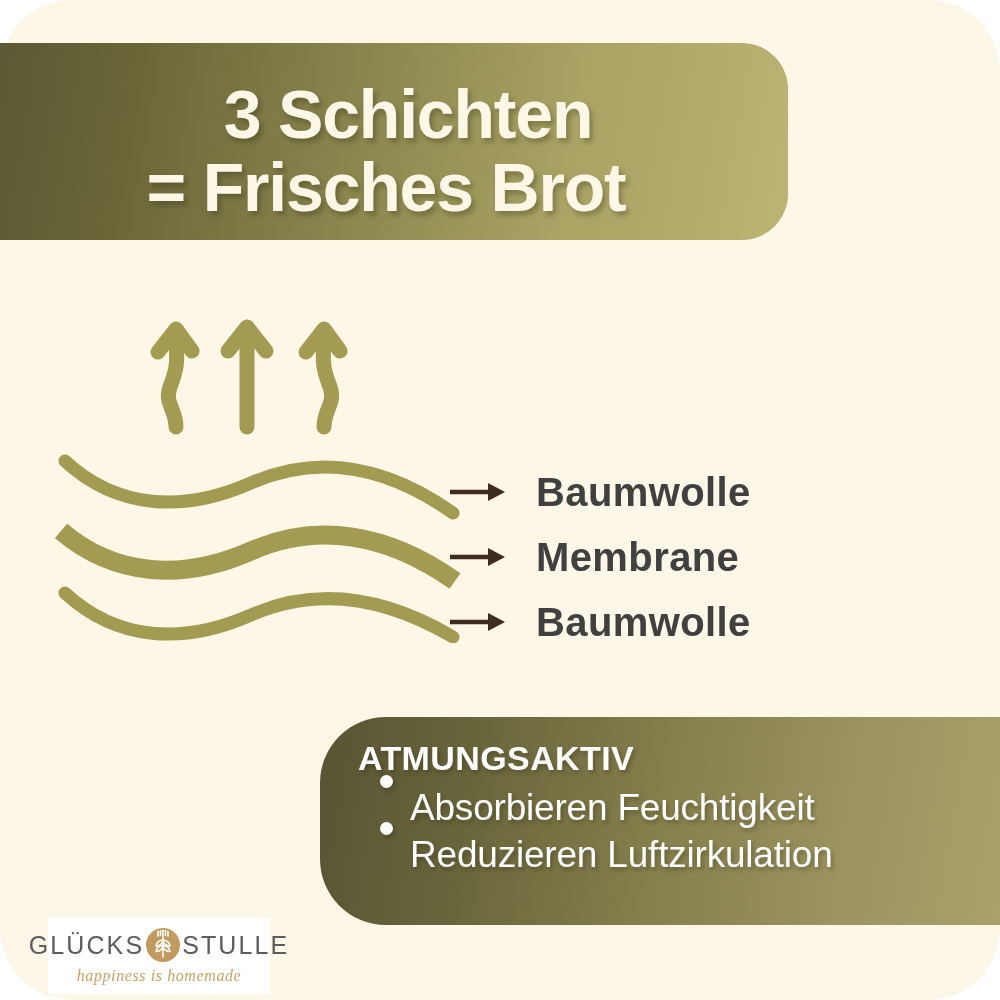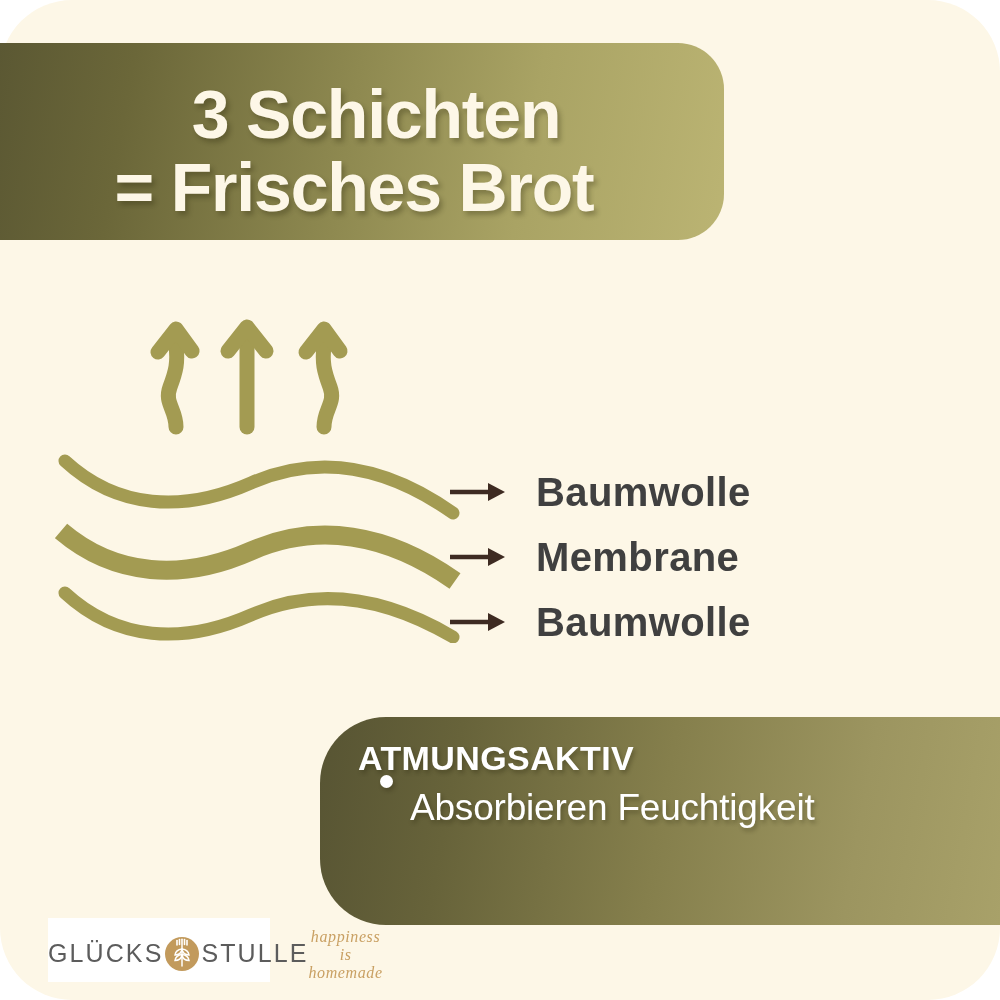--- a/index.html
+++ b/index.html
@@ -30,21 +30,21 @@
     background: #fdf7e7;
     border-radius: 72px;
     overflow: hidden;
   }
 
   
   .header-banner {
     position: absolute;
     left: 0;
     top: 43px;
-    width: 724px;
+    width: 788px;
     height: 197px;
     background: linear-gradient(100deg, #5b5833 0%, #6b6739 18%, #8e8950 48%, #a9a364 72%, #bbb473 100%);
     border-top-right-radius: 46px;
     border-bottom-right-radius: 46px;
     box-sizing: border-box;
     padding: 18px 26px 0 26px;
     display: flex;
     flex-direction: column;
     align-items: center;
     justify-content: center;
@@ -161,26 +161,26 @@
     top: -9px;
     box-shadow: 2px 3px 4px rgba(35,30,10,0.28);
   }
 
   
   .logo-box {
     position: absolute;
     left: 48px;
     top: 918px;
     width: 222px;
-    height: 64px;
+    height: 76px;
     background: #ffffff;
     box-sizing: border-box;
     padding: 7px 0 0 0;
     display: flex;
-    flex-direction: row;
+    flex-direction: column;
     align-items: center;
     justify-content: flex-start;
   }
   .logo-main {
     display: flex;
     align-items: center;
     justify-content: center;
     height: 40px;
   }
   .logo-word {
@@ -281,20 +281,24 @@
     </div>
 
   </div>
 
   <div class="bottom-banner">
     <div class="bb-title">ATMUNGSAKTIV</div>
     <ul class="bb-list">
       <li class="bb-item">
         <span class="bb-bullet"></span>
         <span>Absorbieren Feuchtigkeit</span>
+      </li>
+      <li class="bb-item">
+        <span class="bb-bullet"></span>
+        <span>Reduzieren Luftzirkulation</span>
       </li>
     </ul>
   </div>
 
   <div class="logo-box">
     <div class="logo-main">
       <span class="logo-word">GLÜCKS</span>
       <span class="logo-mark">
         <svg width="36" height="36" viewBox="0 0 36 36" xmlns="http://www.w3.org/2000/svg">
           <circle cx="18" cy="18" r="17" fill="#c29a5c"></circle>

